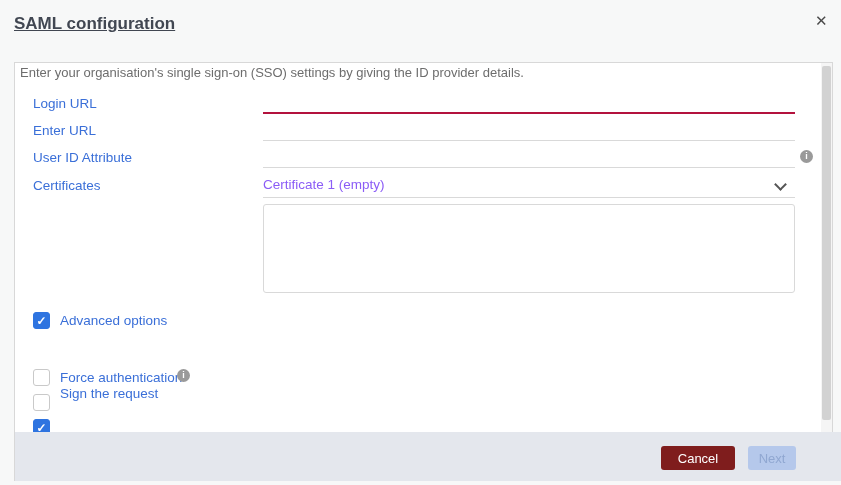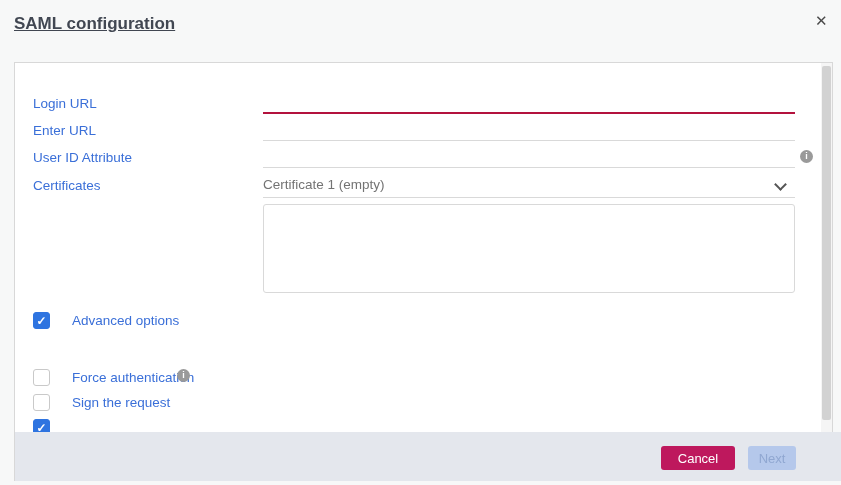--- a/index.html
+++ b/index.html
@@ -29,21 +29,21 @@
     position:absolute; left:263px; width:532px; height:20px;
     border:none; outline:none; background:transparent;
     border-bottom:1px solid #d9d9d9;
     font-family:"Liberation Sans", sans-serif; font-size:13.5px; color:#555;
   }
   .underline-input.error { border-bottom:2px solid #b3123d; }
 
   .select-box {
     position:absolute; left:263px; width:532px; height:21px;
     border-bottom:1px solid #d9d9d9; cursor:pointer;
-    font-size:13.5px; color:#737373; white-space:nowrap;
+    font-size:13.5px; color:#8b5cf6; white-space:nowrap;
   }
   .select-box .chevron {
     position:absolute; right:10px; top:3px;
     width:9px; height:9px;
     border-right:2px solid #555; border-bottom:2px solid #555;
     transform:rotate(45deg);
   }
 
   .cert-textarea {
     position:absolute; left:263px; top:204px; width:532px; height:89px;
@@ -54,54 +54,55 @@
   .checkbox {
     position:absolute; left:33px; width:17px; height:17px;
     border:1px solid #c9c9c9; border-radius:3px; background:#fff; cursor:pointer;
   }
   .checkbox .tick { display:none; }
   .checkbox.checked { background:#2e74e0; border-color:#2e74e0; }
   .checkbox.checked .tick {
     display:block; color:#fff; font-size:12px; font-weight:bold;
     text-align:center; line-height:16px;
   }
-  .cb-label { position:absolute; left:60px; font-size:13.5px; color:#3a6fd8; cursor:pointer; white-space:nowrap;margin-left:12px; }
+  .cb-label { position:absolute; left:60px; font-size:13.5px; color:#3a6fd8; cursor:pointer; white-space:nowrap; }
 
   .info-icon {
     position:absolute; width:13px; height:13px; border-radius:50%;
     background:#9a9a9a; color:#fff; font-size:9px; font-weight:bold;
     text-align:center; line-height:13px; font-style:normal;
   }
 
   
   .scroll-track { position:absolute; left:821px; top:63px; width:11px; height:369px; background:#f5f5f5; z-index:2; }
   .scroll-thumb { position:absolute; left:1px; top:3px; width:9px; height:354px; background:#d2d2d2; border-radius:2px; }
 
   
   .footer { position:absolute; left:15px; top:432px; width:826px; height:49px; background:#e4e7ed; z-index:3; }
   .btn {
     position:absolute; top:14px; height:24px; border:none; border-radius:3px;
     font-family:"Liberation Sans", sans-serif; font-size:13px; cursor:pointer;
   }
-  .btn-cancel { left:646px; width:74px; background:#be185d; color:#ffffff; }
+  .btn-cancel { left:646px; width:74px; background:#7f1d1d; color:#ffffff; }
   .btn-next { left:733px; width:48px; background:#b5c8eb; color:#90a7d1; cursor:default; }
 
   .below-footer { position:absolute; left:0; top:481px; width:841px; height:4px; background:#f7f8f8; z-index:4; }
 </style>
 </head>
 <body>
 
 <div class="dialog">
 
   <div class="dlg-title">SAML configuration</div>
   <div class="close-btn">✕</div>
 
   <div class="panel"></div>
 
   <div class="content">
+    <div class="desc">Enter your organisation's single sign-on (SSO) settings by giving the ID provider details.</div>
 
     <div class="field-label" style="top:96px">Login URL</div>
     <input class="underline-input error" style="top: 94px;" value="">
 
     <div class="field-label" style="top:123px">Enter URL</div>
     <input class="underline-input" style="top: 121px;" value="">
 
     <div class="field-label" style="top:150px">User ID Attribute</div>
     <input class="underline-input" style="top: 148px;" value="">
     <i class="info-icon" style="left:800px; top:150px">i</i>
@@ -122,21 +123,21 @@
 
     <div class="checkbox" style="top:369px">
       
     </div>
     <div class="cb-label" style="top:370px">Force authentication</div>
     <i class="info-icon" style="left:177px; top:369px">i</i>
 
     <div class="checkbox" style="top:394px">
       
     </div>
-    <div class="cb-label" style="top:395px">Sign the request</div>
+    <div class="cb-label" style="top:386px">Sign the request</div>
 
     <div class="checkbox checked" style="top:419px">
       <span class="tick">✓</span>
     </div>
   </div>
 
   <div class="scroll-track">
     <div class="scroll-thumb"></div>
   </div>
 

